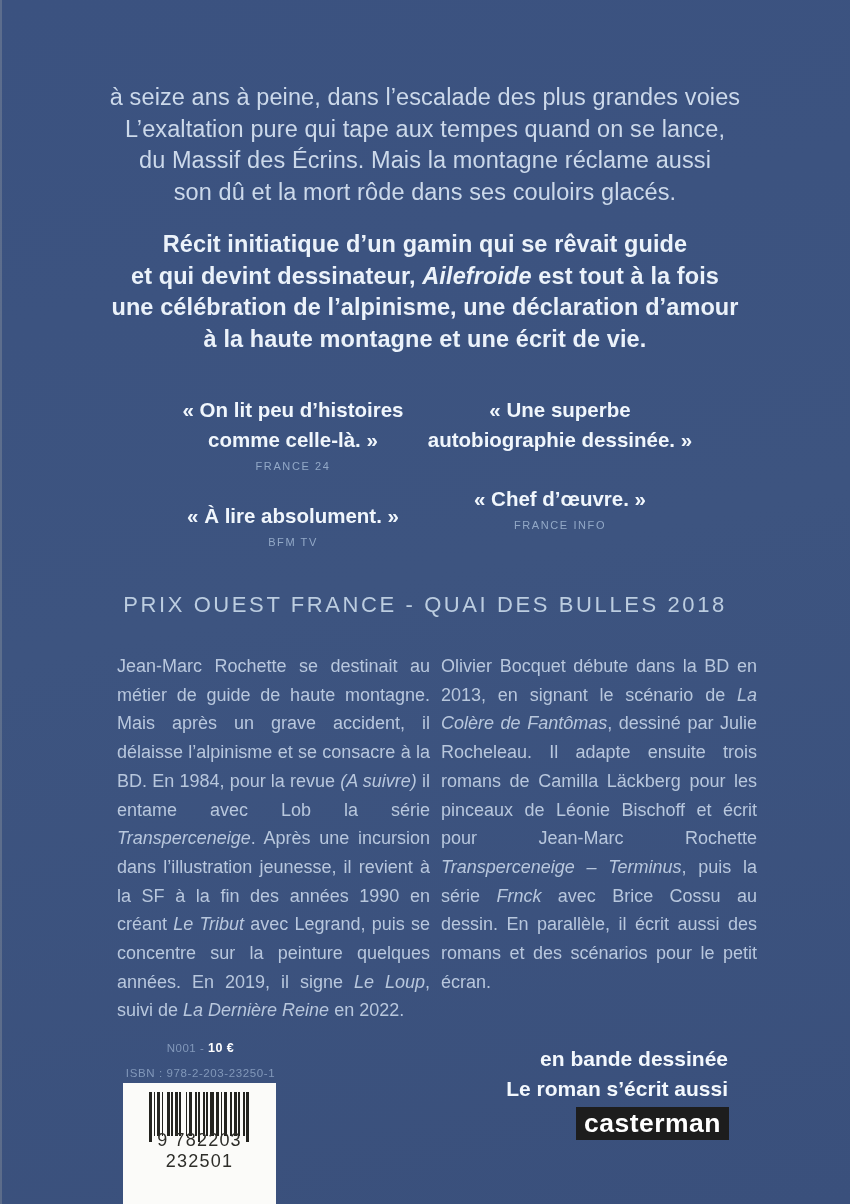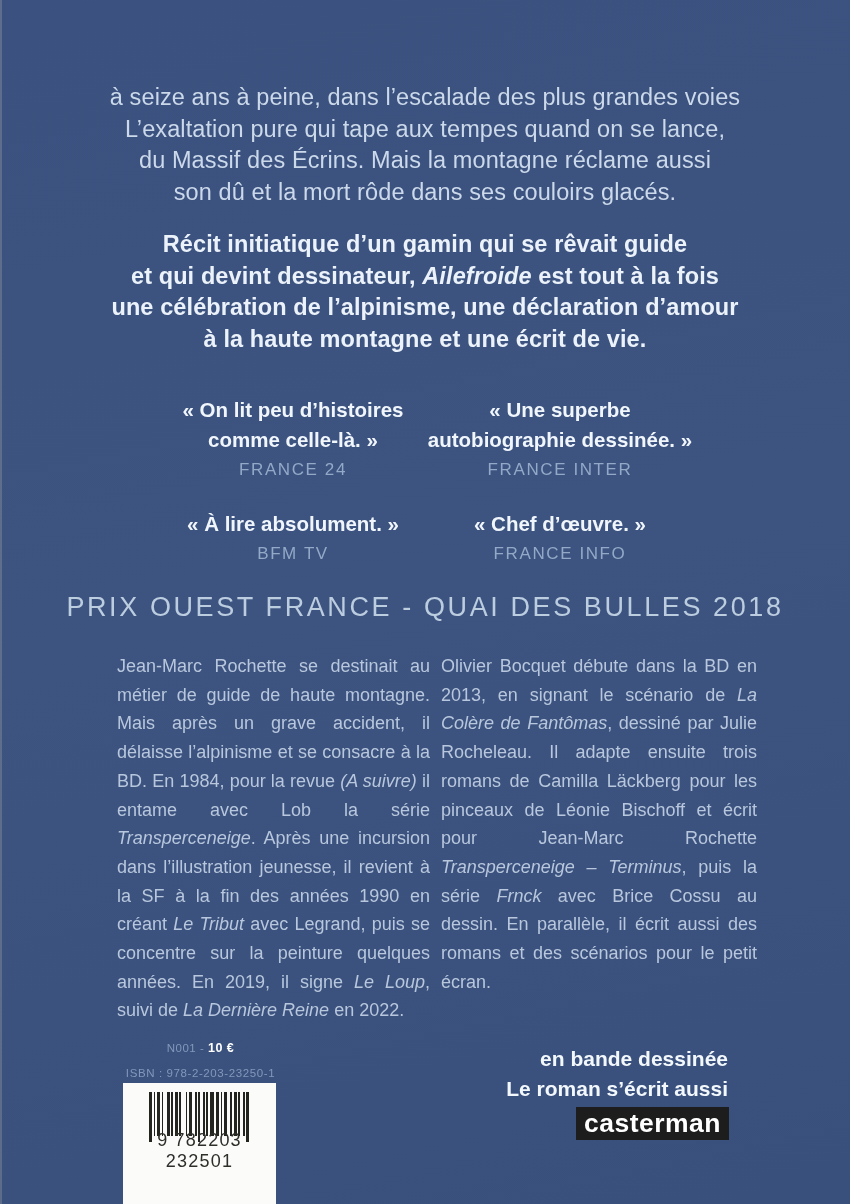--- a/index.html
+++ b/index.html
@@ -36,28 +36,28 @@
   .quote-col{position:absolute;top:395px;text-align:center;}
   .quote-col.left{left:128px;width:330px;}
   .quote-col.right{left:392px;width:336px;}
   .quote-block + .quote-block{margin-top:29px;}
   .quote-text{
     font-size:20.5px;font-weight:bold;line-height:30px;
     color:#f0f6fc;
   }
   .quote-source{
     margin-top:5px;
-    font-size:17px;letter-spacing:1.6px;
+    font-size:11px;letter-spacing:1.6px;
     color:#93a9c7;
   }
 
   .award{
     position:absolute;top:592px;left:0;width:100%;
     text-align:center;
-    font-size:27px;letter-spacing:2.6px;
+    font-size:22px;letter-spacing:2.6px;
     color:#bccde0;
   }
 
   .bio{
     position:absolute;top:652px;
     font-size:18px;line-height:28.7px;
     text-align:justify;
     color:#b8c7dd;
   }
   .bio.left{left:117px;width:313px;}
@@ -138,21 +138,20 @@
       <div class="quote-source">BFM TV</div>
     </div>
   </div>
 
   <div class="quote-col right">
     <div class="quote-block">
       <div class="quote-text">
           <div>« Une superbe</div>
           <div>autobiographie dessinée. »</div>
         </div>
-      <div class="quote-source">FRANCE INTER</div>
     </div>
     <div class="quote-block">
       <div class="quote-text">
           <div>« Chef d’œuvre. »</div>
         </div>
       <div class="quote-source">FRANCE INFO</div>
     </div>
   </div>
 
   <div class="award">PRIX OUEST FRANCE - QUAI DES BULLES 2018</div>

